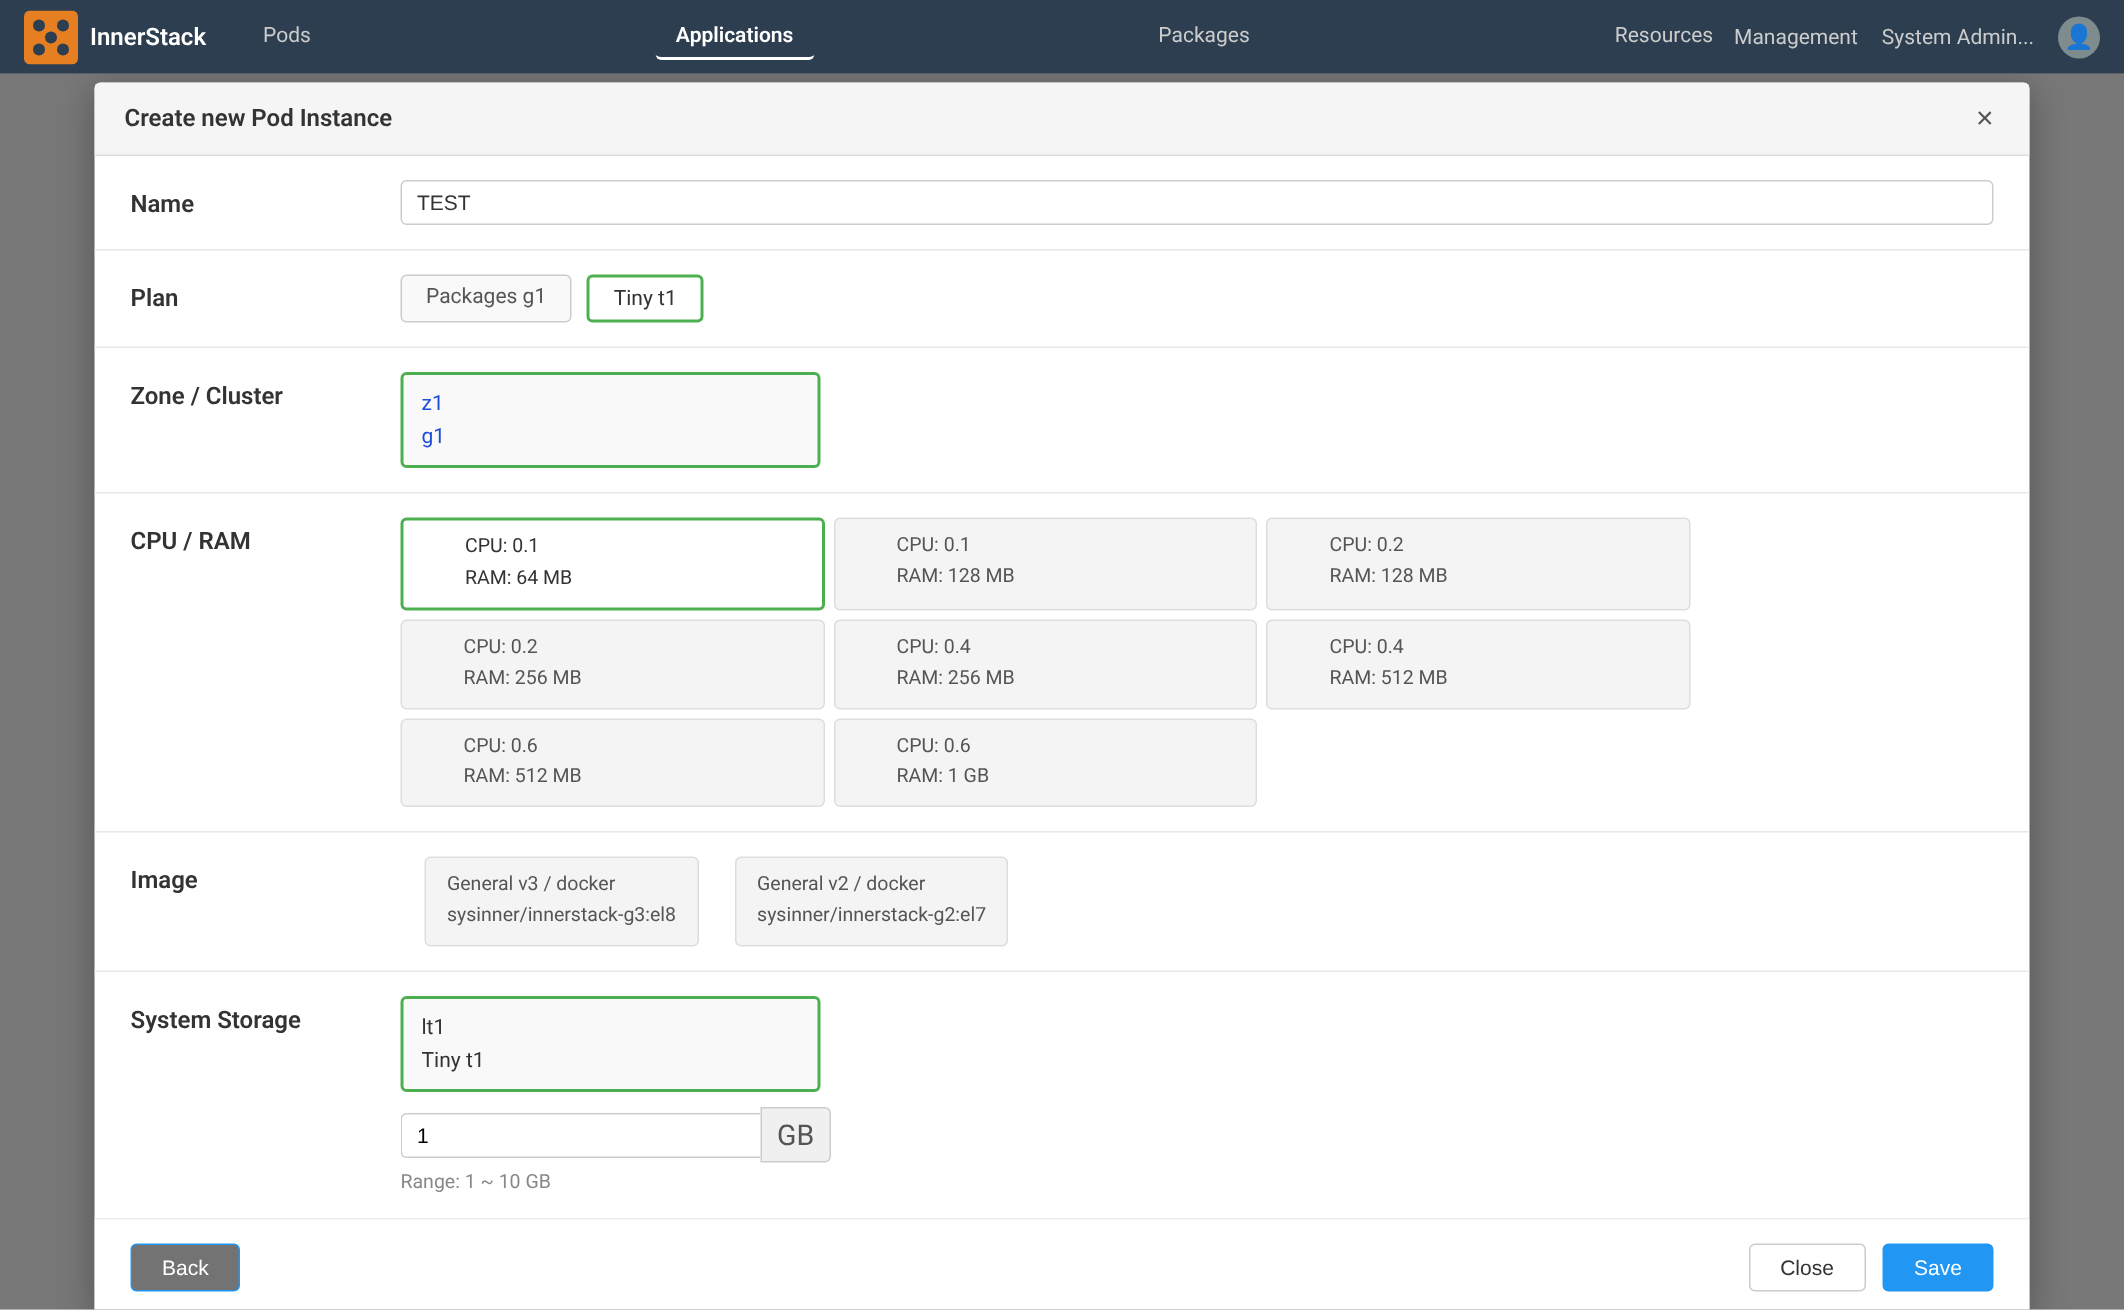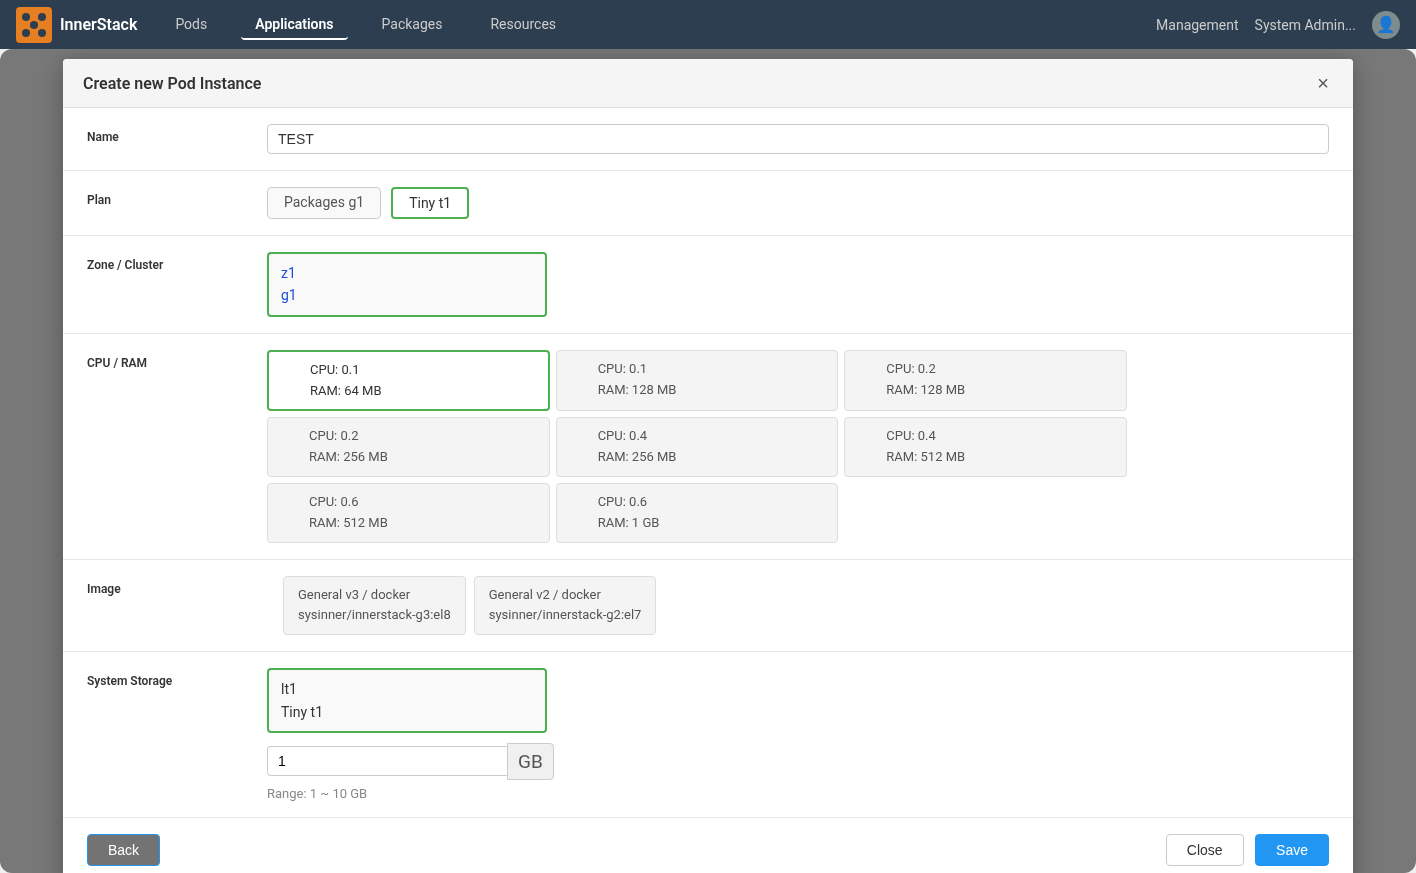--- a/index.html
+++ b/index.html
@@ -28,22 +28,23 @@
       font-size: 16px;
       font-weight: 600;
       margin-right: 24px;
     }
     .logo-icon {
       width: 36px;
       height: 36px;
     }
     .navbar-nav {
       display: flex;
-      gap: 20px;
+      gap: 4px;
       flex: 1;
+      justify-content: space-between;
     }
     .nav-item {
       color: #ccc;
       padding: 6px 14px;
       cursor: pointer;
       border-radius: 4px;
       font-size: 14px;
     }
     .nav-item.active {
       color: white;
@@ -76,25 +77,24 @@
       min-height: calc(873px - 49px);
       overflow: hidden;
     }
 
     
     .modal-overlay {
       position: absolute;
       top: 0; left: 0; right: 0; bottom: 0;
       background: rgba(0,0,0,0.5);
       display: flex;
-      align-items: flex-start;
+      align-items: center;
       justify-content: center;
       padding-top: 10px;
       z-index: 100;
-      border-radius: 12px;
     }
 
     
     .modal {
       background: white;
       width: 1290px;
       max-width: 95%;
       border-radius: 4px;
       overflow: hidden;
       box-shadow: 0 4px 24px rgba(0,0,0,0.3);
@@ -131,21 +131,21 @@
       display: flex;
       align-items: flex-start;
       padding: 16px 24px;
       border-bottom: 1px solid #e8e8e8;
       gap: 20px;
     }
     .form-label {
       width: 160px;
       min-width: 160px;
       font-weight: 600;
-      font-size: 12px;
+      font-size: 16px;
       color: #333;
       padding-top: 6px;
     }
     .form-content {
       flex: 1;
     }
 
     
     .name-input {
       width: 100%;
@@ -210,21 +210,21 @@
     .cpu-option.selected {
       border: 2px solid #4CAF50;
       background: white;
       color: #333;
     }
     .cpu-option div { white-space: nowrap; margin-left: 29px; }
 
     
     .image-options {
       display: flex;
-      gap: 8px;
+      gap: 24px;
       padding-left: 16px;
     }
     .image-option {
       border: 1px solid #ddd;
       border-radius: 4px;
       padding: 8px 14px;
       cursor: pointer;
       font-size: 13px;
       background: #f4f4f4;
       color: #555;

